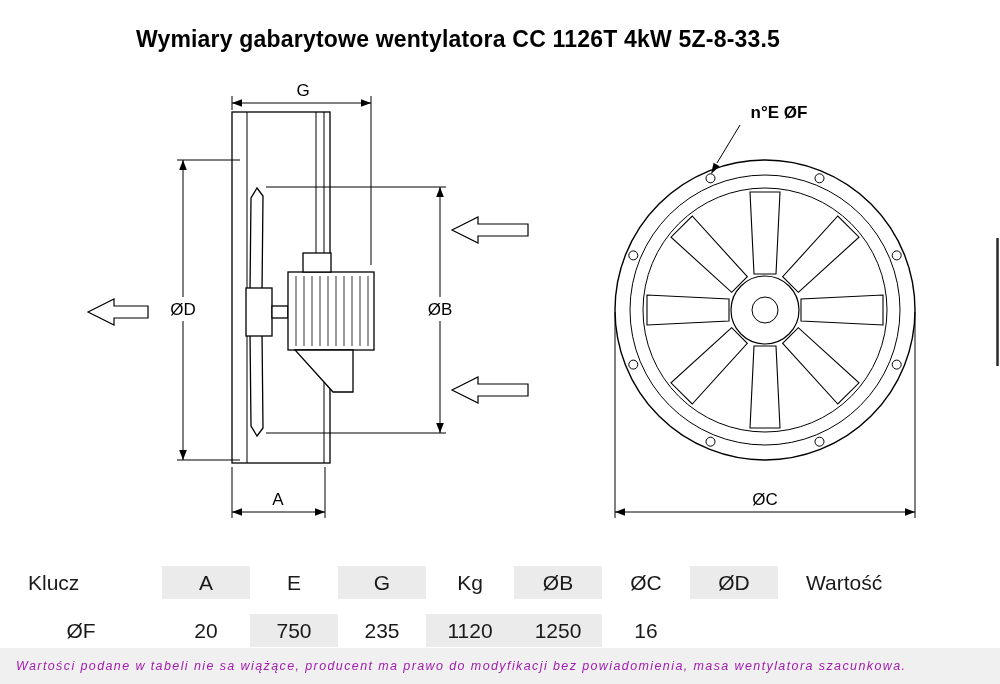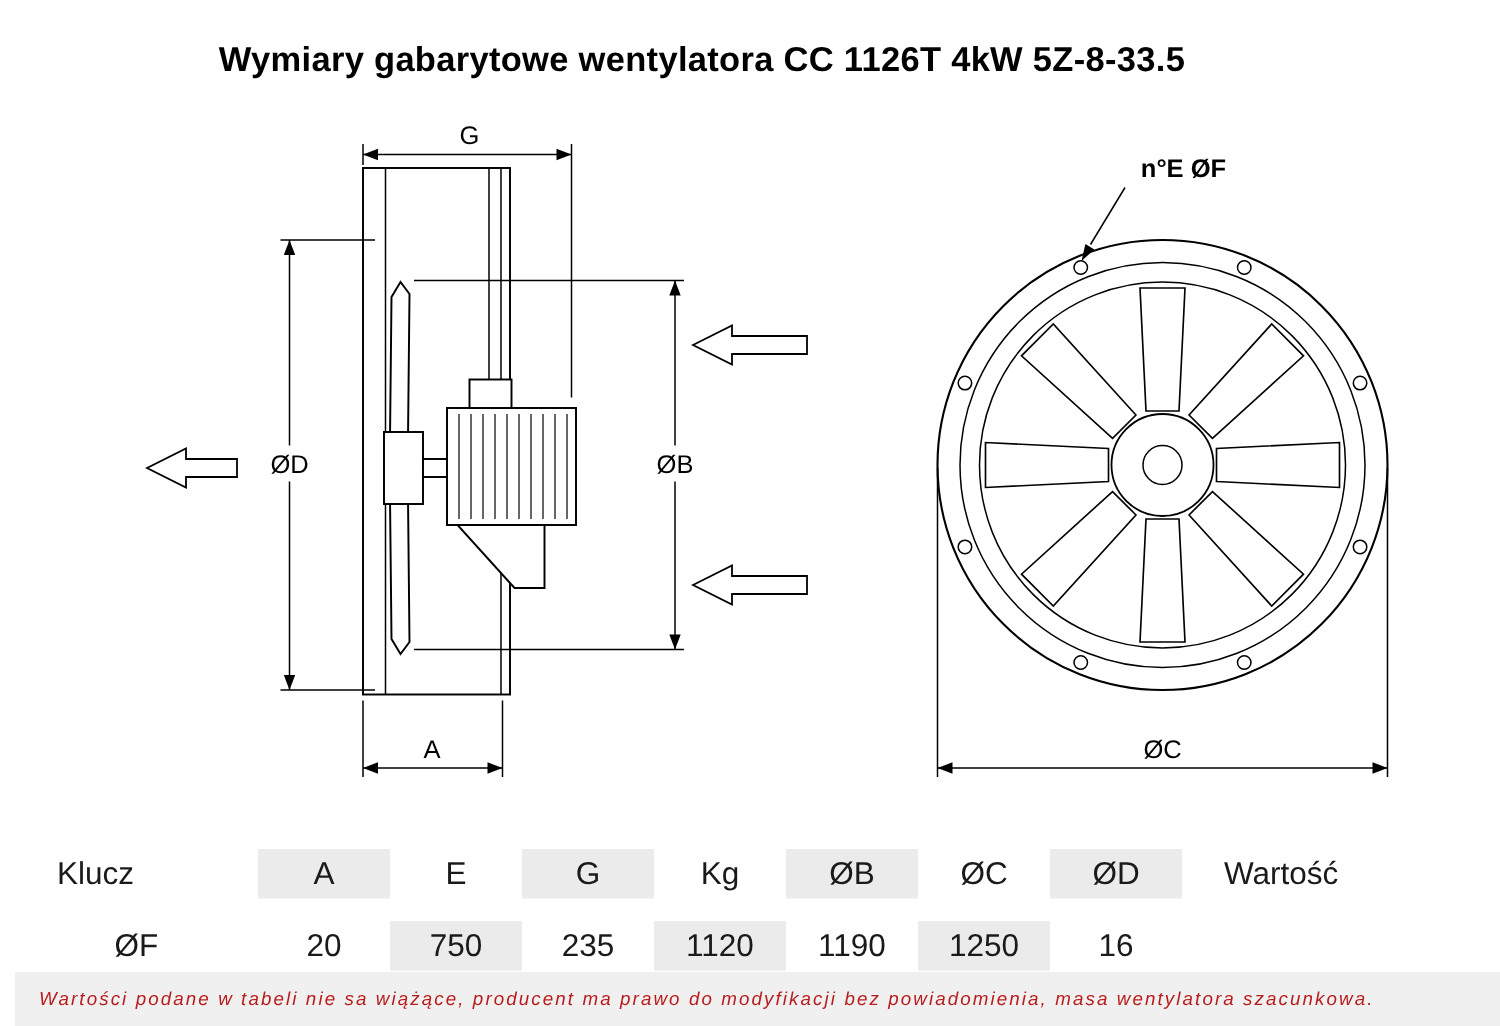--- a/index.html
+++ b/index.html
@@ -1,33 +1,33 @@
 <!DOCTYPE html>
 <html><head>
 <meta charset="utf-8">
 <style>
   html,body{margin:0;padding:0;background:#fff;}
   body{width:1000px;height:684px;overflow:hidden;font-family:"Liberation Sans",sans-serif;}
-  .page{position:relative;width:916px;height:684px;background:#fff;margin-left:10px;}
+  .page{position:relative;width:916px;height:684px;background:#fff;}
   .title{position:absolute;top:26px;left:0;width:100%;margin:0;text-align:center;
          font-size:23px;font-weight:700;color:#000;letter-spacing:.2px;}
   svg.drawing{position:absolute;top:0;left:0;}
   .dim-label{font-family:"Liberation Sans",sans-serif;font-size:17px;fill:#000;}
   .holes-label{font-weight:700;}
   .dims{stroke:#000;stroke-width:1;fill:none;}
   .heads{fill:#000;stroke:none;}
   .tbl{position:absolute;top:566px;left:0;display:grid;
        grid-template-columns:162px repeat(8,88px);grid-auto-rows:33px;row-gap:15px;
        font-size:21px;color:#1a1a1a;}
   .cell{display:flex;align-items:center;justify-content:center;}
   .rowlabel{justify-content:flex-start;padding-left:28px;}
   .shaded{background:#ebebeb;}
   .footnote{position:absolute;top:648px;left:0;width:1000px;height:36px;background:#f0f0f0;
             display:flex;align-items:center;padding-left:16px;box-sizing:border-box;
-            font-style:italic;font-size:12.5px;letter-spacing:1.4px;color:#b91c1c;white-space:nowrap;}
+            font-style:italic;font-size:12.5px;letter-spacing:1.4px;color:#a21caf;white-space:nowrap;}
 </style>
 </head>
 <body>
 
 <div class="page">
 
   <h1 class="title">Wymiary gabarytowe wentylatora CC 1126T 4kW 5Z-8-33.5</h1>
 
   <svg class="drawing" width="1000" height="560" viewBox="0 0 1000 560">
 
@@ -155,20 +155,19 @@
     <div class="cell shaded">ØB</div>
     <div class="cell">ØC</div>
     <div class="cell shaded">ØD</div>
     <div class="cell rowlabel">Wartość</div>
 
     <div class="cell">ØF</div>
     <div class="cell">20</div>
     <div class="cell shaded">750</div>
     <div class="cell">235</div>
     <div class="cell shaded">1120</div>
-    <div class="cell">1190</div>
     <div class="cell shaded">1250</div>
     <div class="cell">16</div>
   </div>
 
   <div class="footnote">Wartości podane w tabeli nie sa wiążące, producent ma prawo do modyfikacji bez powiadomienia, masa wentylatora szacunkowa.</div>
 
 </div>
 
 </body></html>

